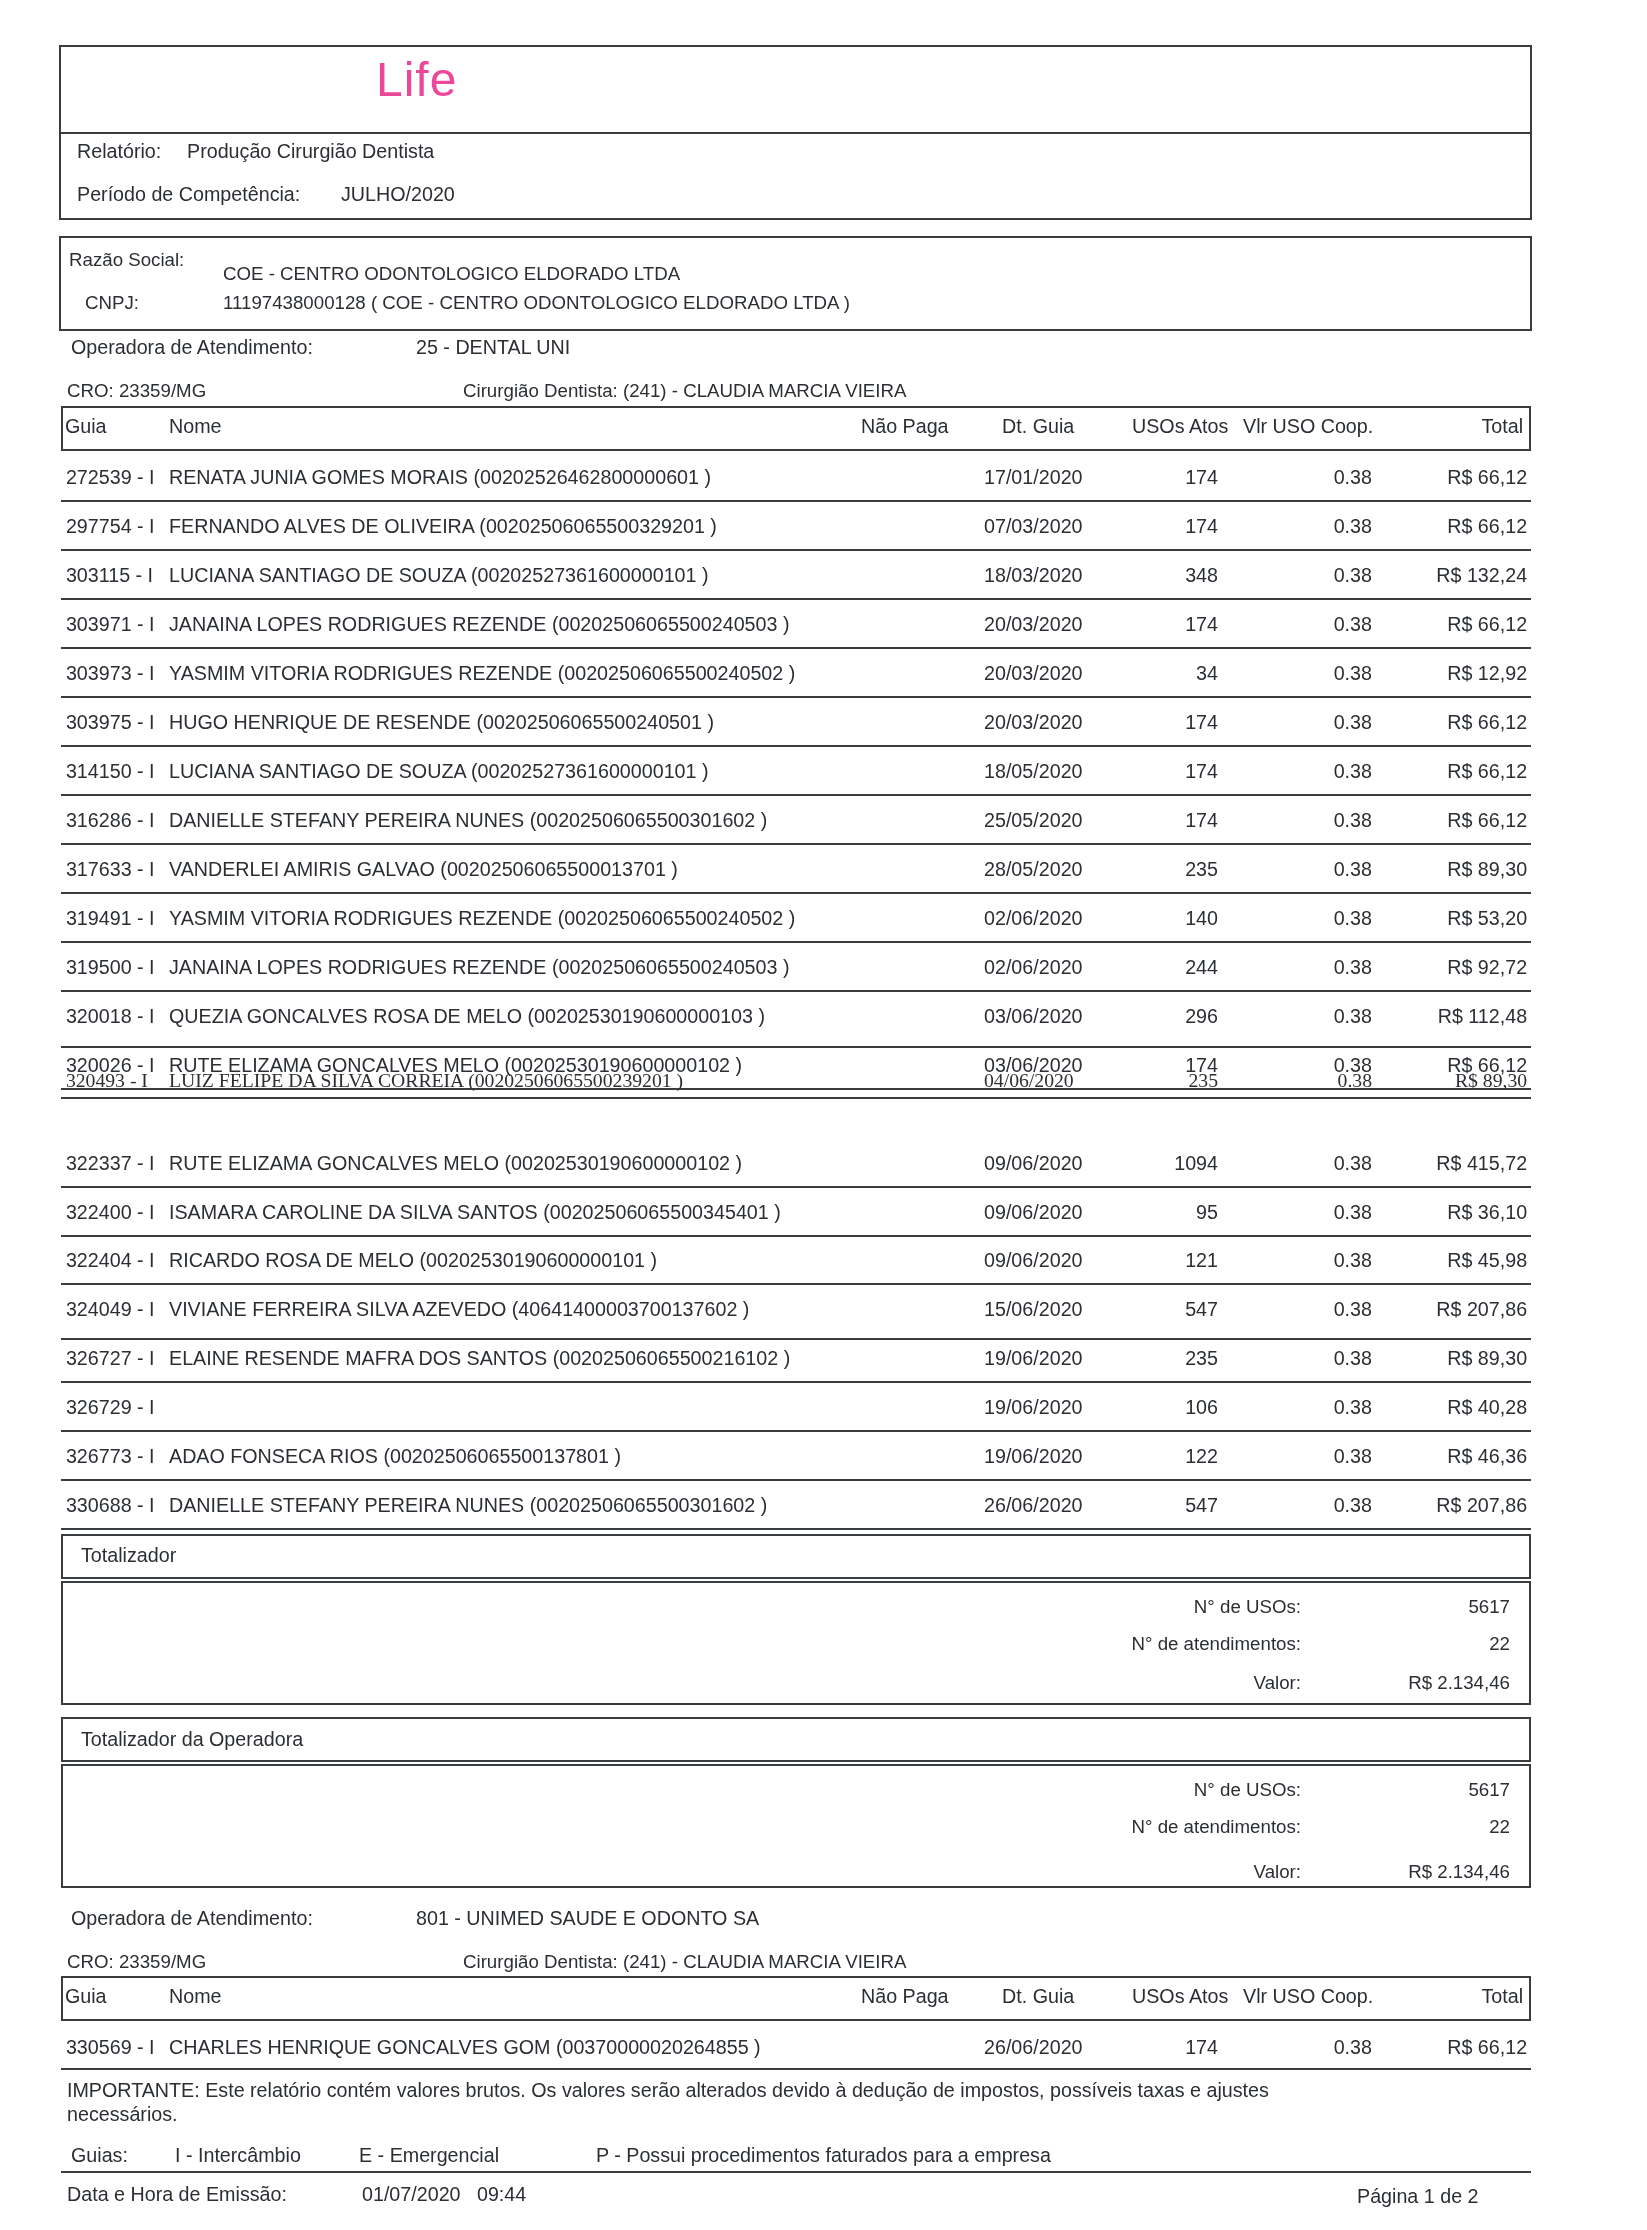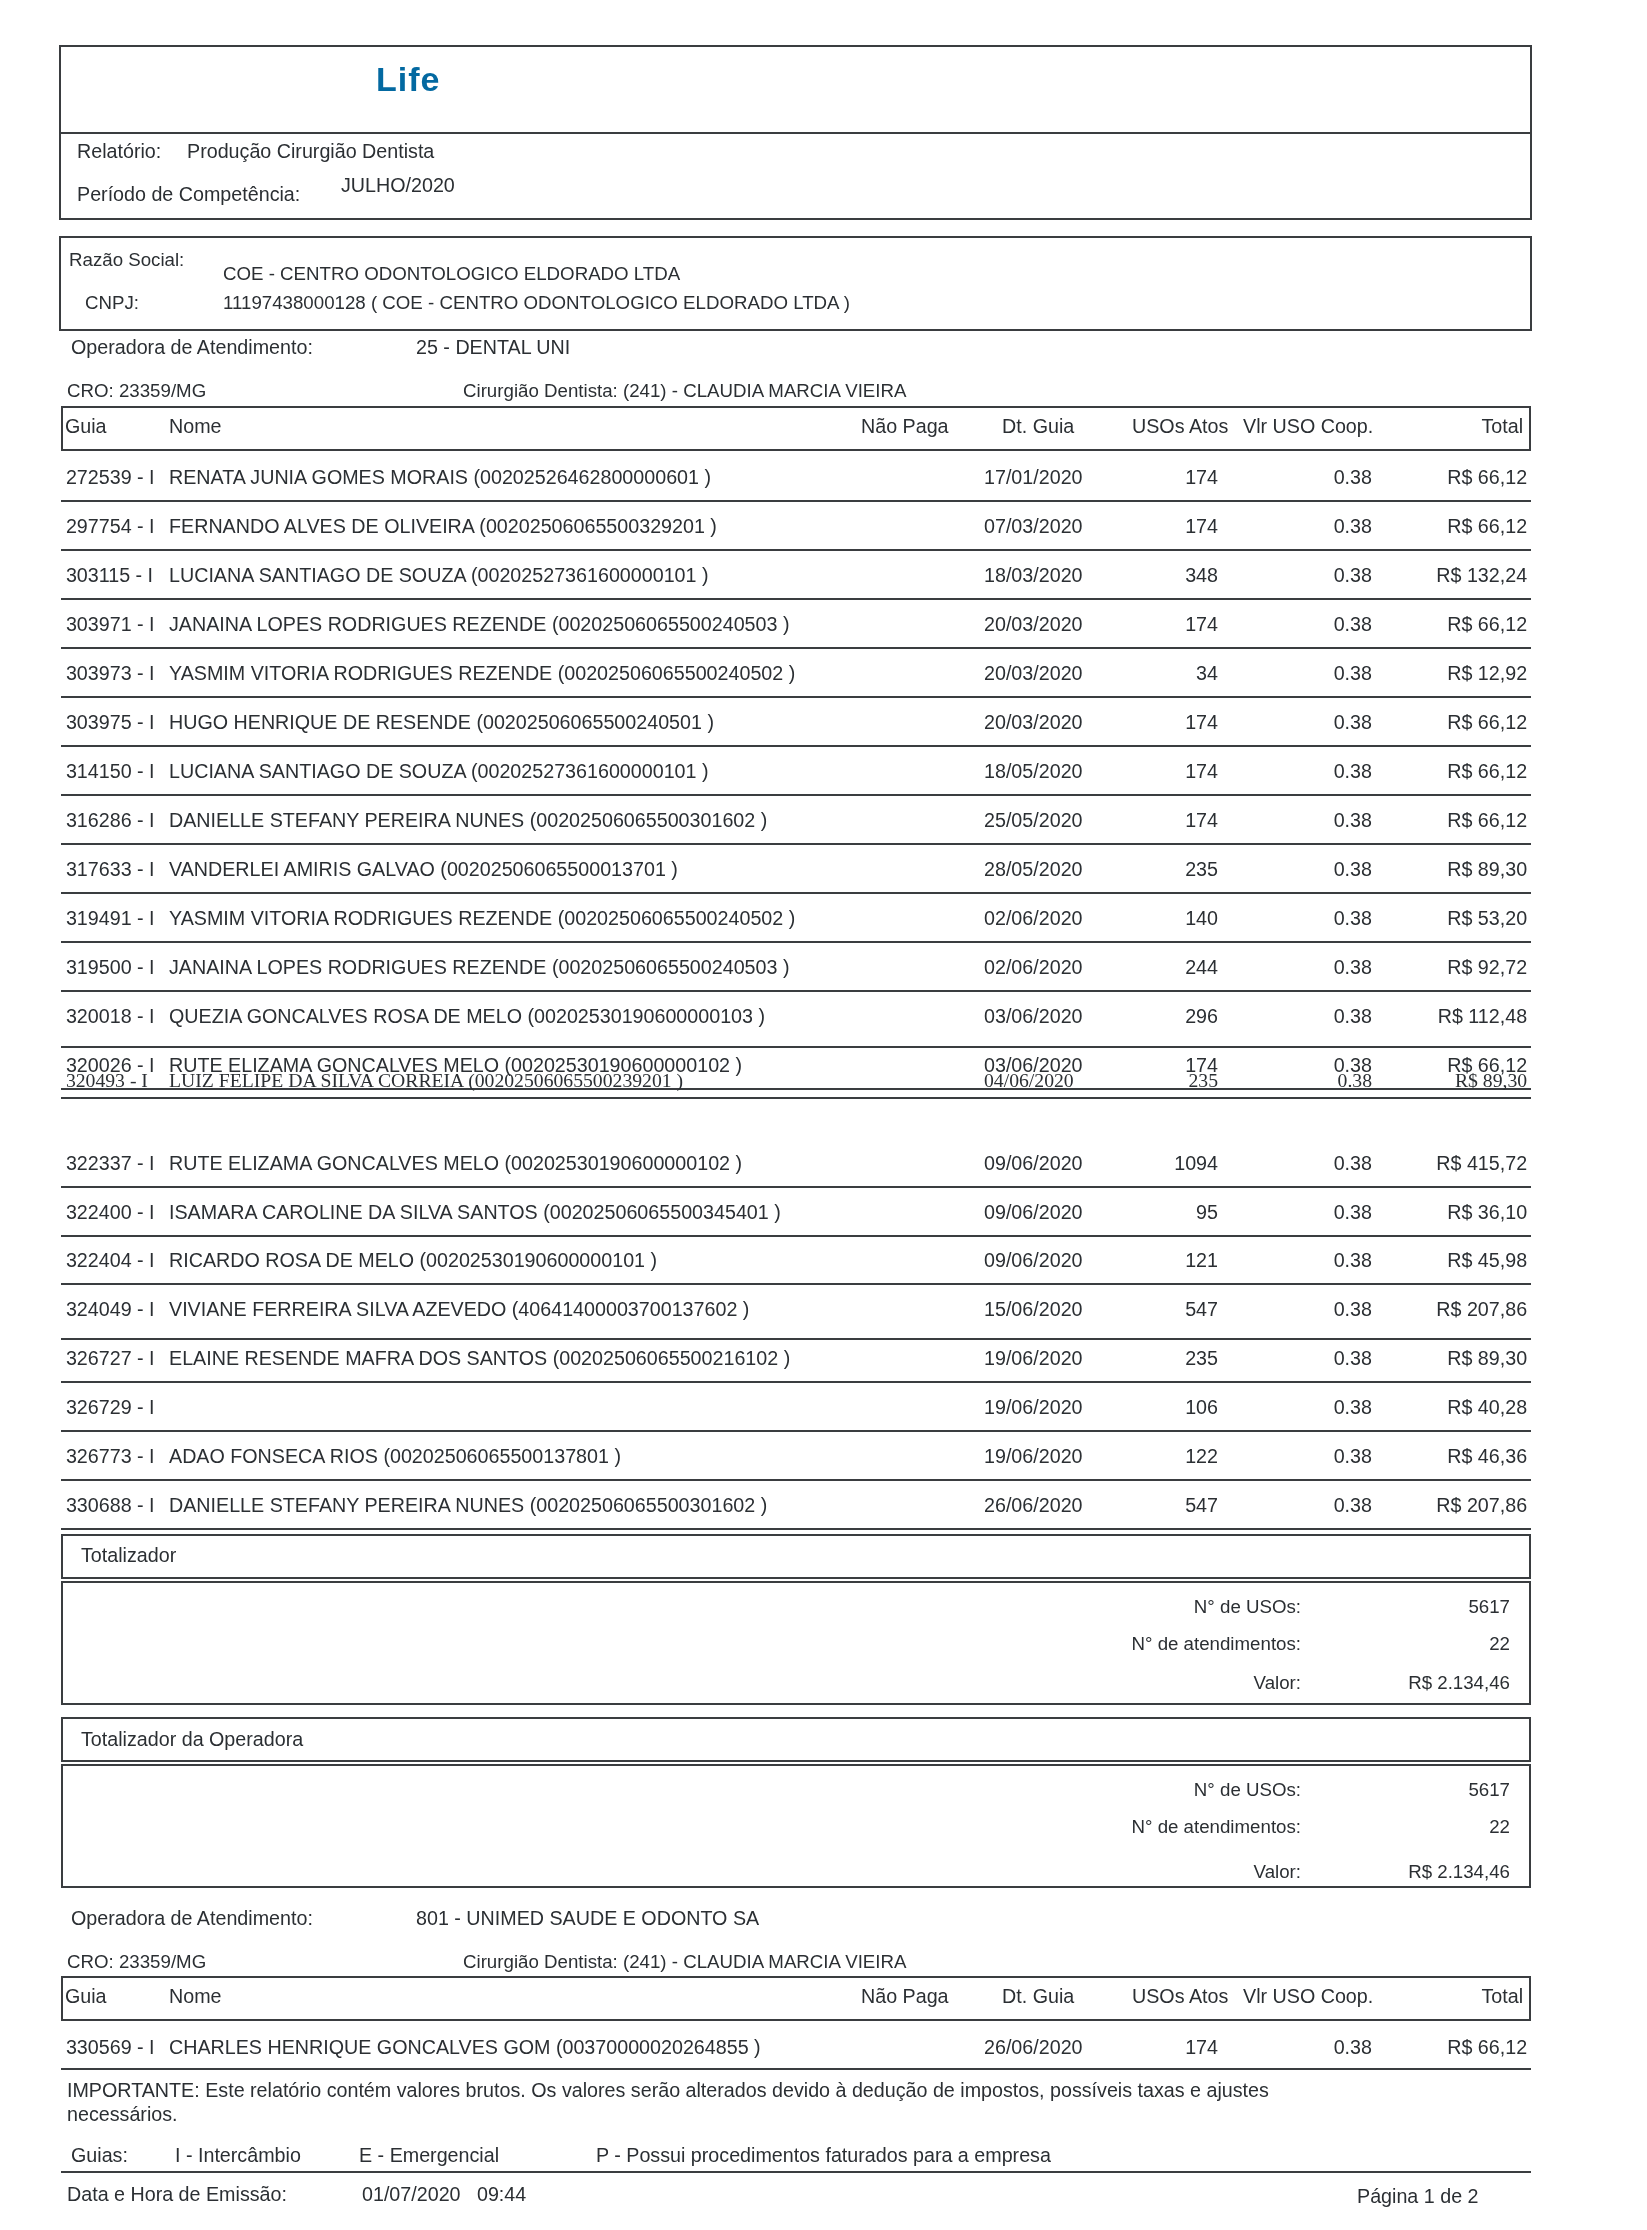--- a/index.html
+++ b/index.html
@@ -5,22 +5,22 @@
   html, body { margin: 0; padding: 0; background: #ffffff; }
   body {
     width: 1647px; height: 2230px; position: relative; overflow: hidden;
     font-family: "Liberation Sans", sans-serif; color: #2b2f33;
   }
   .box { position: absolute; border: 2px solid #3a3d40; box-sizing: border-box; }
   .hline { position: absolute; height: 2px; background: #3a3d40; }
   .txt { position: absolute; white-space: nowrap; font-size: 19.7px; line-height: 23.6px; }
   .small { font-size: 18.7px; }
   .logo {
-    position: absolute; left: 376px; top: 55px; font-size: 34px; line-height: 49px;
-    color: #0369a1; font-weight: bold; letter-spacing: 1px;
+    position: absolute; left: 376px; top: 55px; font-size: 48px; line-height: 49px;
+    color: #ec4899; font-weight: normal; letter-spacing: 1px;
   }
   .row { position: absolute; left: 61px; width: 1470px; height: 49px; }
   .row .c { position: absolute; top: 12.8px; white-space: nowrap; font-size: 19.7px; line-height: 23.6px; }
   .row .guia { left: 4.9px; }
   .row .nome { left: 108px; }
   .row .dt { left: 923px; }
   .row .usos { left: 1058px; width: 99px; text-align: right; }
   .row .vlr { left: 1207px; width: 104px; text-align: right; }
   .row .total { right: 3.9px; text-align: right; }
   .row .line { position: absolute; left: 0; right: 0; bottom: 0; height: 2px; background: #3a3d40; }
@@ -31,21 +31,21 @@
 </style>
 </head>
 <body>
 
 <div class="box" style="left:59px; top:45px; width:1473px; height:175px;"></div>
 <div class="hline" style="left:59px; top:132px; width:1473px;"></div>
 <div class="logo">Life</div>
 <div class="txt" style="left:77px; top:140px;">Relatório:</div>
 <div class="txt" style="left:187px; top:140px;">Produção Cirurgião Dentista</div>
 <div class="txt" style="left:77px; top:183px;">Período de Competência:</div>
-<div class="txt" style="left:341px; top:174px;">JULHO/2020</div>
+<div class="txt" style="left:341px; top:183px;">JULHO/2020</div>
 
 <div class="box" style="left:59px; top:236px; width:1473px; height:95px;"></div>
 <div class="txt small" style="left:69px; top:248px;">Razão Social:</div>
 <div class="txt small" style="left:223px; top:262px;">COE - CENTRO ODONTOLOGICO ELDORADO LTDA</div>
 <div class="txt small" style="left:85px; top:291px;">CNPJ:</div>
 <div class="txt small" style="left:223px; top:291px;">11197438000128 ( COE - CENTRO ODONTOLOGICO ELDORADO LTDA )</div>
 
 <div class="txt" style="left:71px; top:336px;">Operadora de Atendimento:</div>
 <div class="txt" style="left:416px; top:336px;">25 - DENTAL UNI</div>
 <div class="txt small" style="left:67px; top:379px;">CRO:  23359/MG</div>

